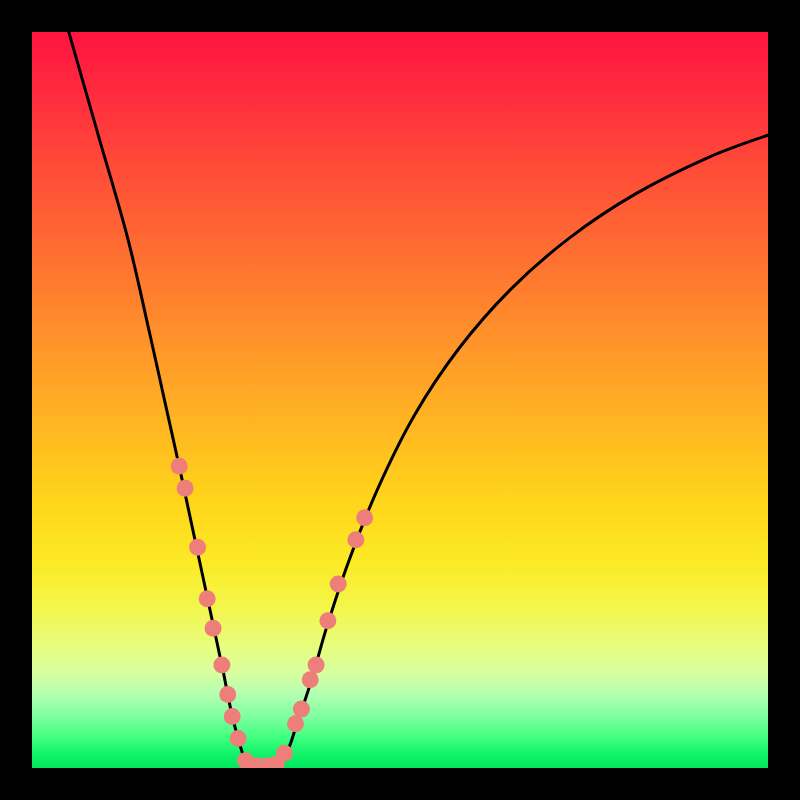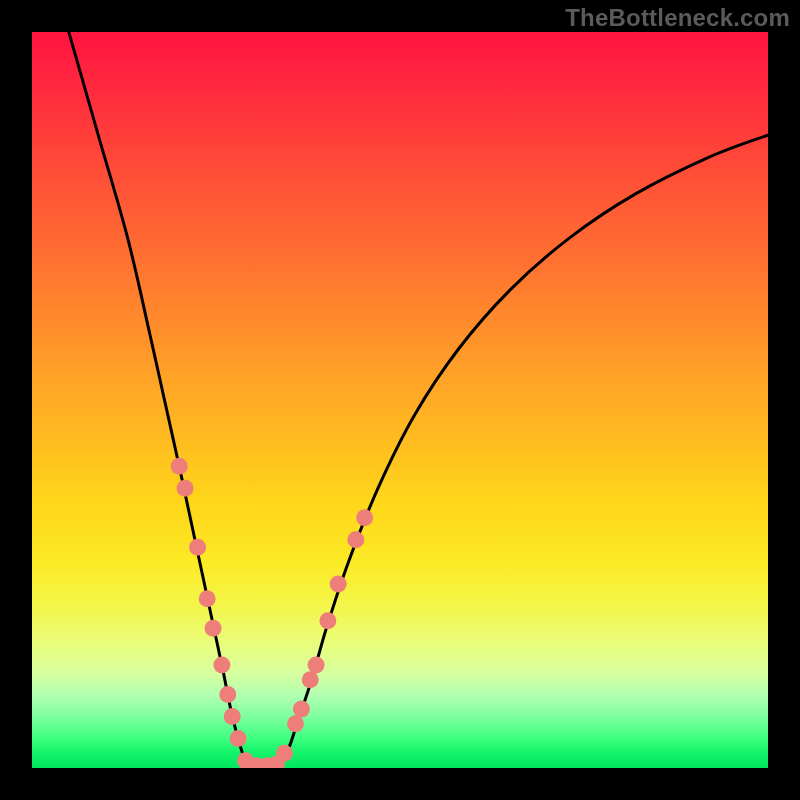--- a/index.html
+++ b/index.html
@@ -91,14 +91,13 @@
           <circle cx="269.376" cy="677.12" r="8.5" fill="#ee7e7a" stroke="#c55a56" stroke-width="0"></circle>
           <circle cx="278.20799999999997" cy="647.6800000000001" r="8.5" fill="#ee7e7a" stroke="#c55a56" stroke-width="0"></circle>
           <circle cx="284.096" cy="632.96" r="8.5" fill="#ee7e7a" stroke="#c55a56" stroke-width="0"></circle>
           <circle cx="295.872" cy="588.8" r="8.5" fill="#ee7e7a" stroke="#c55a56" stroke-width="0"></circle>
           <circle cx="306.17600000000004" cy="552" r="8.5" fill="#ee7e7a" stroke="#c55a56" stroke-width="0"></circle>
           <circle cx="323.84" cy="507.84000000000003" r="8.5" fill="#ee7e7a" stroke="#c55a56" stroke-width="0"></circle>
           <circle cx="332.672" cy="485.76" r="8.5" fill="#ee7e7a" stroke="#c55a56" stroke-width="0"></circle>
         </g>
     </svg>
   </div>
-  <div class="watermark">TheBottleneck.com</div>
 </div>
 
 </body></html>

